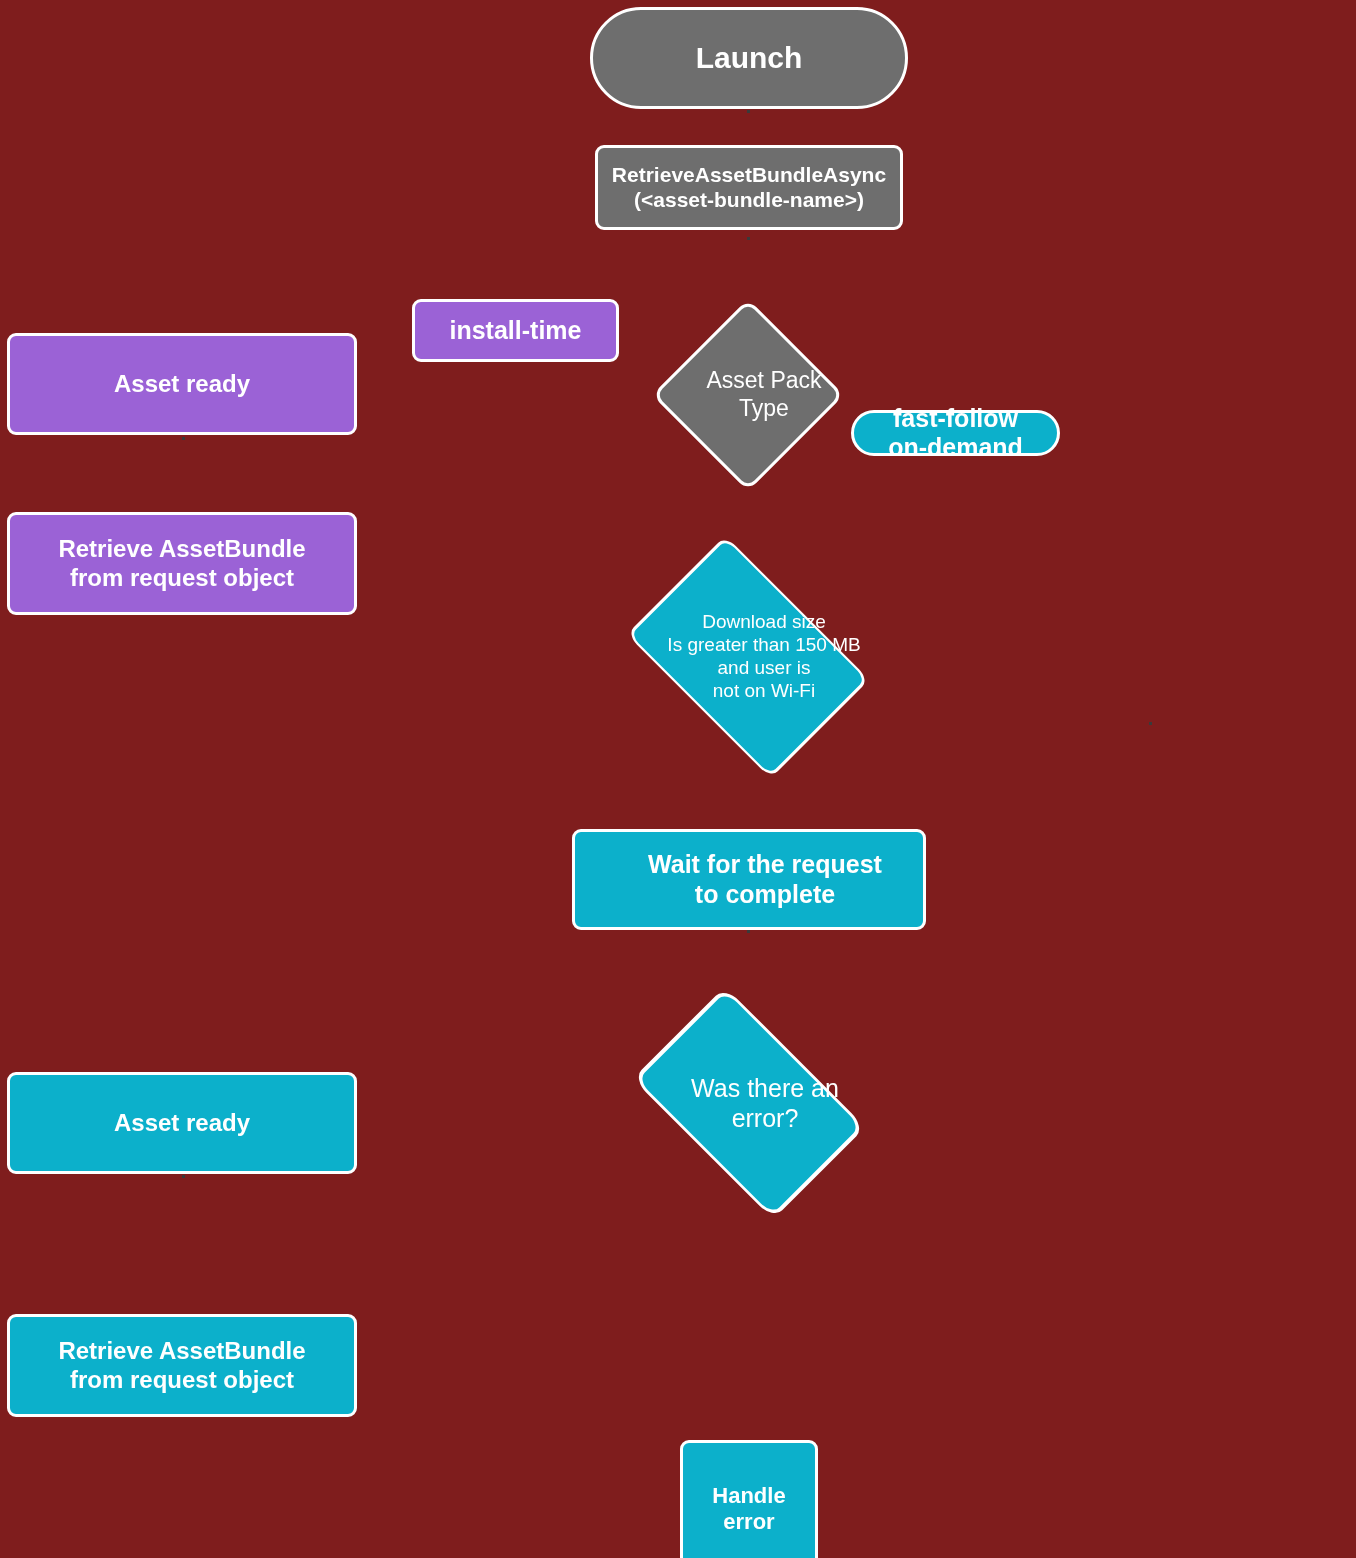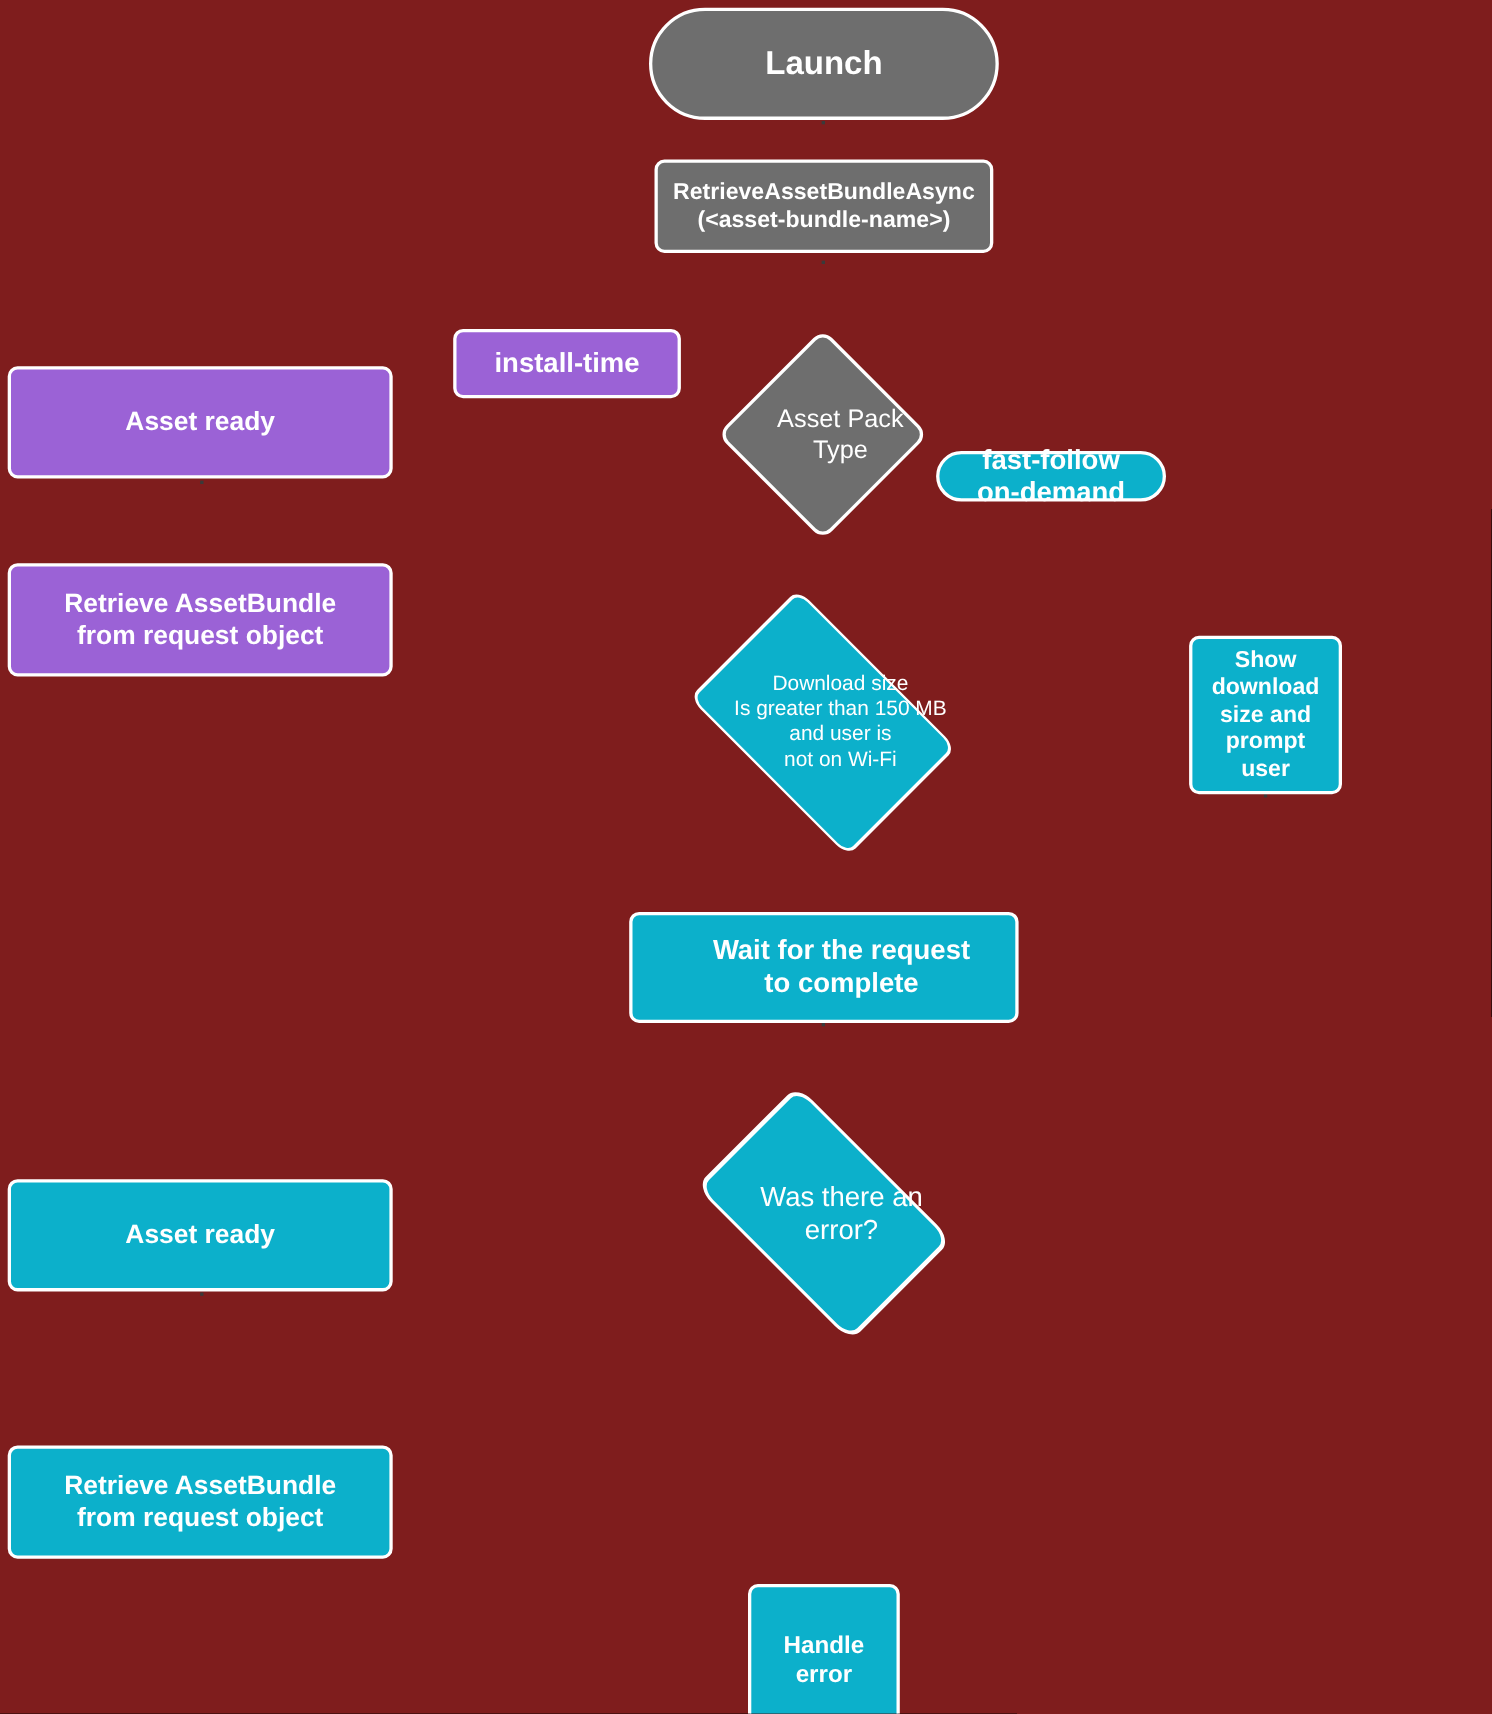--- a/index.html
+++ b/index.html
@@ -115,25 +115,20 @@
 from request object</div>
 
   <div class="diamond-wrap" style="left:651px; top:560px; width:194px; height:194px;">
     <div class="diamond-shape fill-cyan" style="transform: rotate(45deg) scaleX(1.05) scaleY(0.72); border-radius:14px;"></div>
     <div class="diamond-label" style="font-size:19px; width:300px; left:-53px;">Download size
 Is greater than 150 MB
 and user is
 not on Wi-Fi</div>
   </div>
 
-  <div class="node box fill-cyan" style="left:1081px; top:578px; width:139px; height:144px; font-size:21px;">Show
-download
-size and
-prompt
-user</div>
 
   <div class="node box fill-cyan" style="left:572px; top:829px; width:354px; height:101px; font-size:25px;padding-left:32px;">Wait for the request
 to complete</div>
 
   <div class="node box fill-cyan" style="left:7px; top:1072px; width:350px; height:102px; font-size:24px;">Asset ready</div>
 
   <div class="diamond-wrap" style="left:678px; top:1032px; width:142px; height:142px;">
     <div class="diamond-shape fill-cyan" style="transform: rotate(45deg) scaleX(1.40) scaleY(0.92); border-radius:14px;"></div>
     <div class="diamond-label" style="font-size:25px; width:260px; left:-59px;">Was there an
 error?</div>

